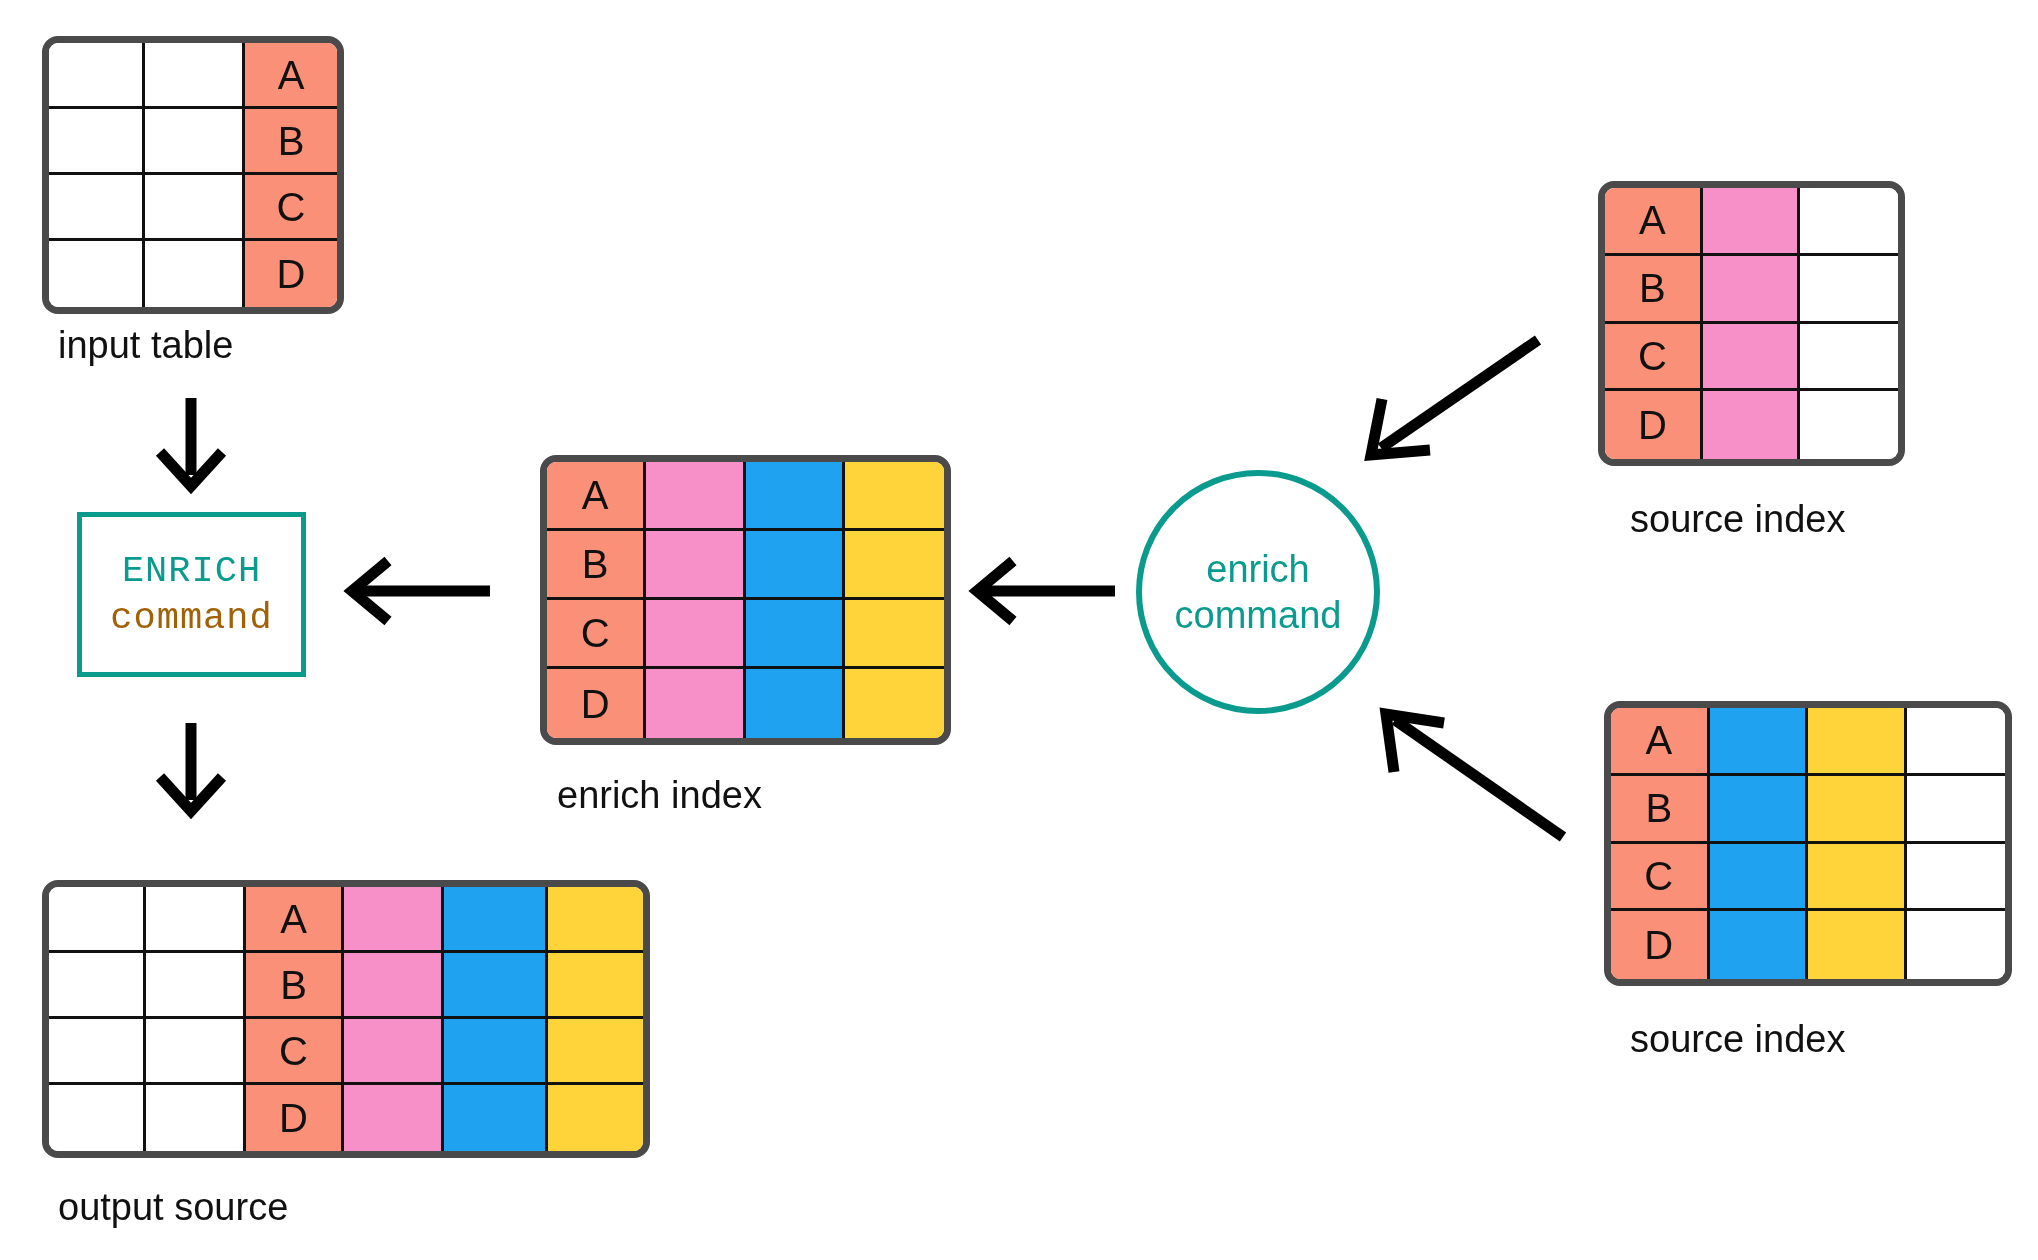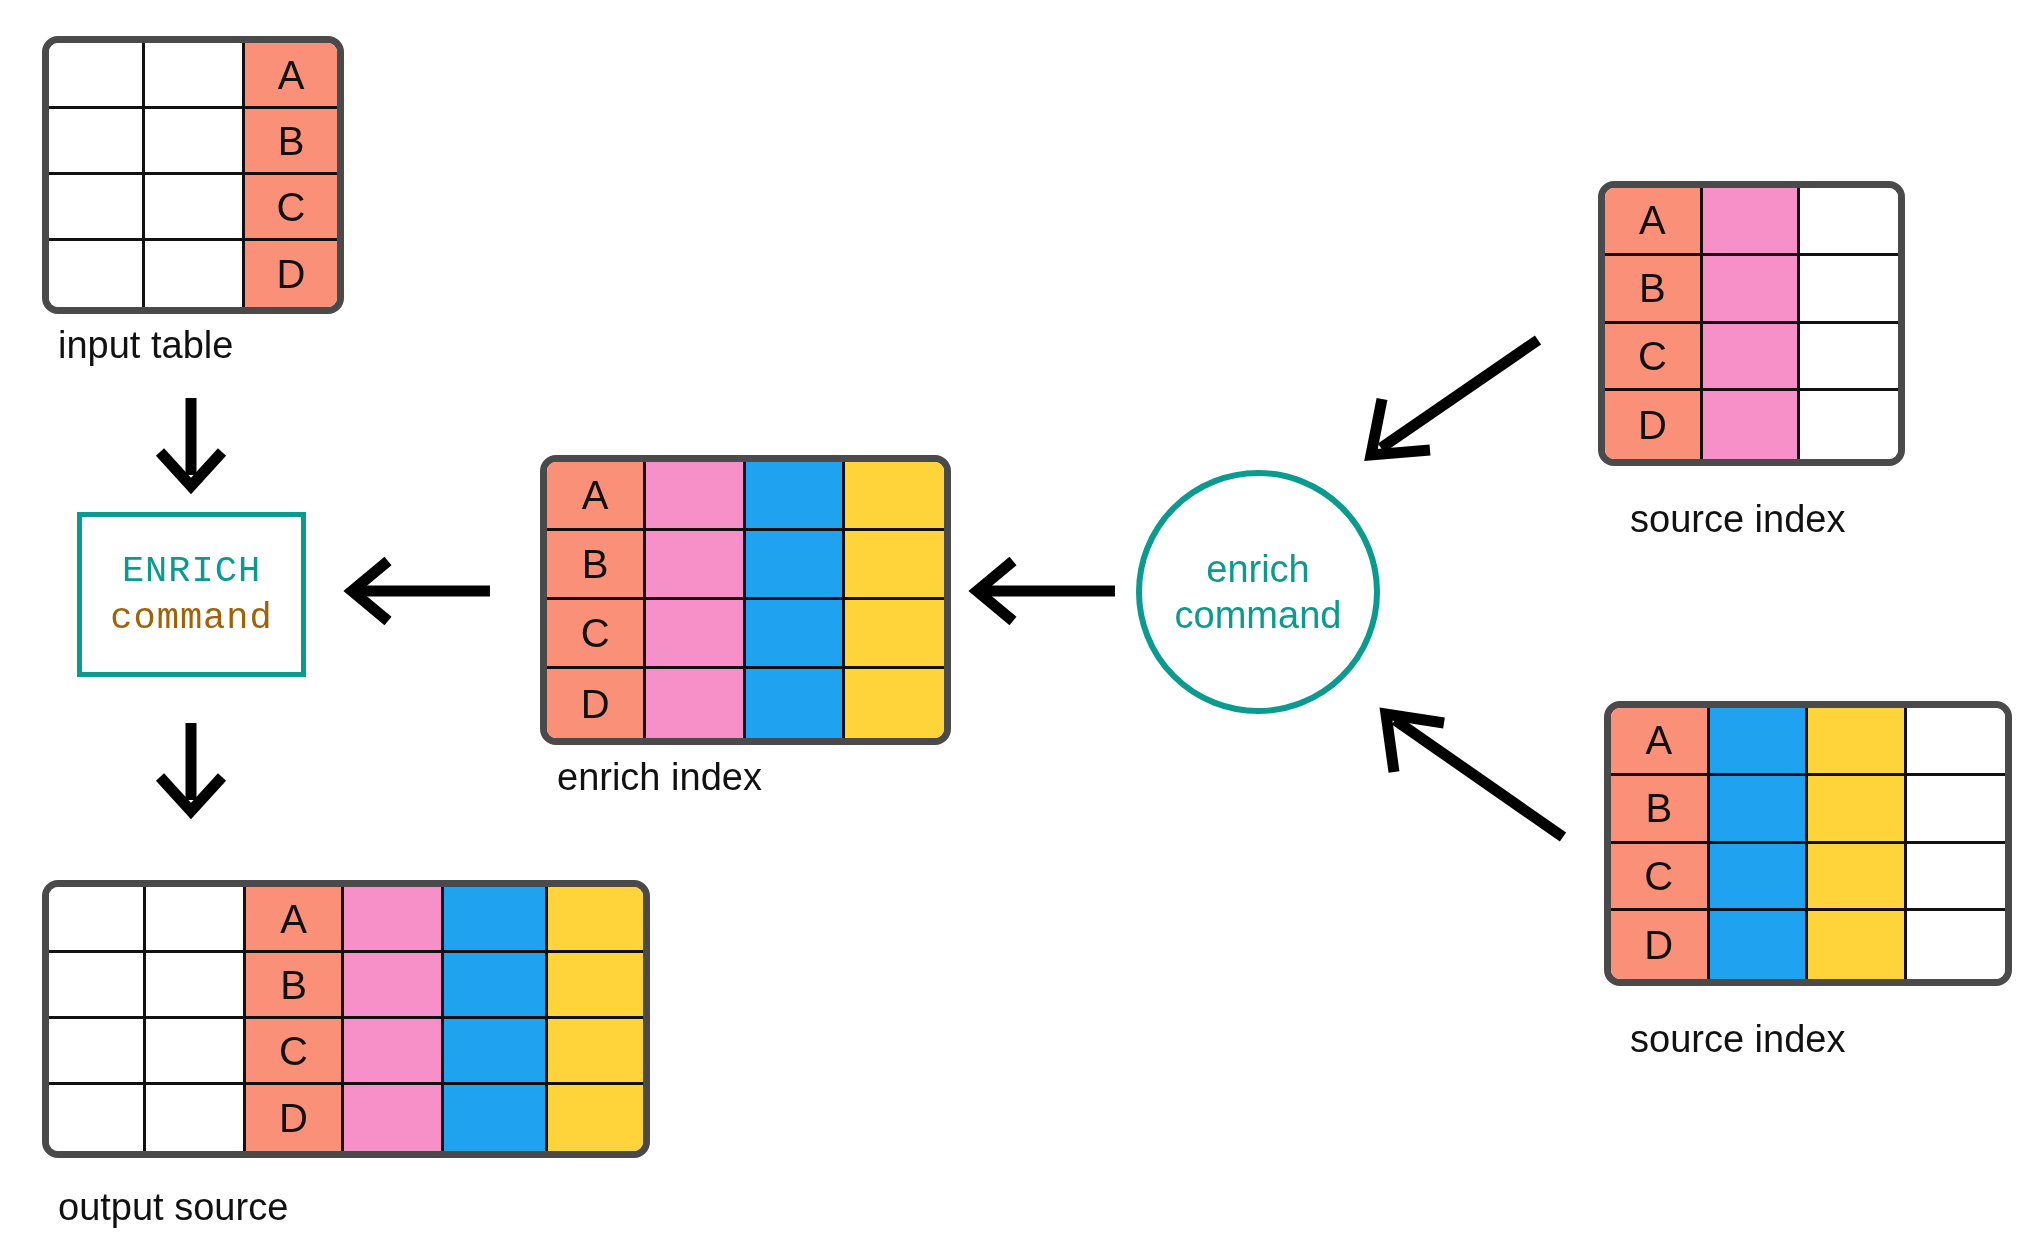--- a/index.html
+++ b/index.html
@@ -207,21 +207,21 @@
       <div class="cell lastcol" style="background: rgb(255, 212, 59);"></div>
       <div class="cell" style="background: rgb(251, 144, 121);">C</div>
       <div class="cell" style="background: rgb(247, 143, 200);"></div>
       <div class="cell" style="background: rgb(31, 162, 240);"></div>
       <div class="cell lastcol" style="background: rgb(255, 212, 59);"></div>
       <div class="cell lastrow" style="background: rgb(251, 144, 121);">D</div>
       <div class="cell lastrow" style="background: rgb(247, 143, 200);"></div>
       <div class="cell lastrow" style="background: rgb(31, 162, 240);"></div>
       <div class="cell lastcol lastrow" style="background: rgb(255, 212, 59);"></div>
     </div>
-  <div class="caption" style="left:557px; top:758px;">enrich index</div>
+  <div class="caption" style="left:557px; top:776px;">enrich index</div>
 
   <div class="policy" style="left:1136px; top:470px; width:244px; height:244px;">
     <span>enrich</span>
     <span>command</span>
   </div>
 
   <div class="tbl" id="source-index-top-table" style="left:1598px; top:181px; width:307px; height:285px;
               grid-template-columns:1fr 1fr 1fr;
               grid-template-rows:1fr 1fr 1fr 1fr;">
       <div class="cell" style="background: rgb(251, 144, 121);">A</div>

